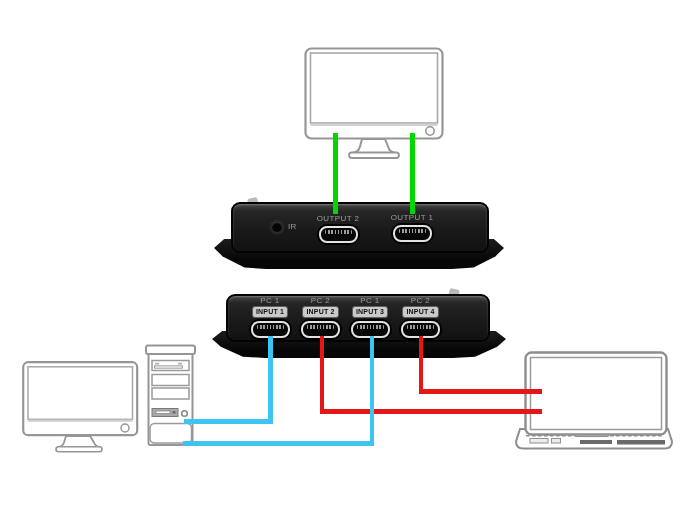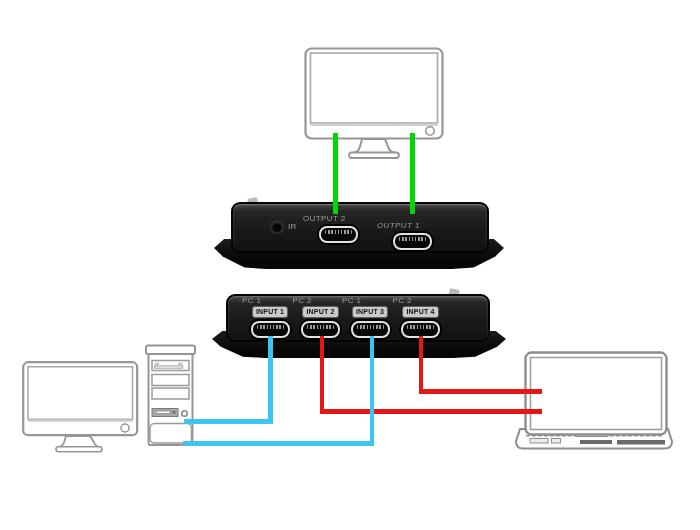--- a/index.html
+++ b/index.html
@@ -15,21 +15,21 @@
     z-index:2;
   }
   .device-base {
     position:absolute; z-index:1;
     background:linear-gradient(180deg,#1c1c1c,#060606 72%);
     clip-path:polygon(0 30%,3.5% 0,96.5% 0,100% 30%,97% 58%,89.5% 95%,82% 100%,18% 100%,10.5% 95%,3% 58%);
   }
   .notch { position:absolute; width:10px; height:9px; background:#b9b9b9; border-radius:2px; z-index:1; }
 
   .port-group { position:absolute; z-index:3; }
-  .port-label { font-size:8px; line-height:9px; color:#9c9c9c; 
+  .port-label { font-size:8px; line-height:9px; color:#9c9c9c; text-align:center;
                 letter-spacing:.4px; white-space:nowrap; }
   .dp-port { width:35px; height:13px; background:#070707; border:2.5px solid #e2e2e2;
              border-radius:8px; box-shadow:0 0 0 2px #000; margin:3px auto 0; position:relative; }
   .dp-pins { position:absolute; left:4px; right:4px; top:2px; height:3.5px; border-radius:1px;
              background:repeating-linear-gradient(90deg,#9d9d9d 0 1.5px,rgba(0,0,0,0) 1.5px 3.2px); }
   .input-badge { display:block; width:max-content; margin:1px auto 0; font-size:7px; line-height:8px;
              font-weight:bold; color:#101010; background:#cacaca; border:1px solid #5e5e5e;
              border-radius:3px; padding:1px 3px; letter-spacing:.2px; white-space:nowrap; }
   .ir-dot { position:absolute; width:10px; height:10px; border-radius:50%; background:#050505;
             box-shadow:0 0 0 2.5px #292929, inset 0 1px 1px rgba(255,255,255,.22); z-index:3; }
@@ -67,21 +67,21 @@
 
   <div class="ir-dot" style="left:272px; top:222px;"></div>
   <div class="ir-label" style="left:288px; top:222px;">IR</div>
 
   <div class="port-group" style="left:303px; top:214px; width:70px;">
     <div class="port-label">OUTPUT 2</div>
     <div class="dp-port">
       <div class="dp-pins"></div>
     </div>
   </div>
-  <div class="port-group" style="left:377px; top:221px; width:70px;font-style:italic;">
+  <div class="port-group" style="left:377px; top:213px; width:70px;">
     <div class="port-label">OUTPUT 1</div>
     <div class="dp-port">
       <div class="dp-pins"></div>
     </div>
   </div>
 
   <div class="notch" style="left:449px; top:289px; transform:rotate(14deg);"></div>
   <div class="device-base" style="left:212px; top:331px; width:294px; height:27px;"></div>
   <div class="device-body" style="left:226px; top:294px; width:260px; height:44px;"></div>
 

